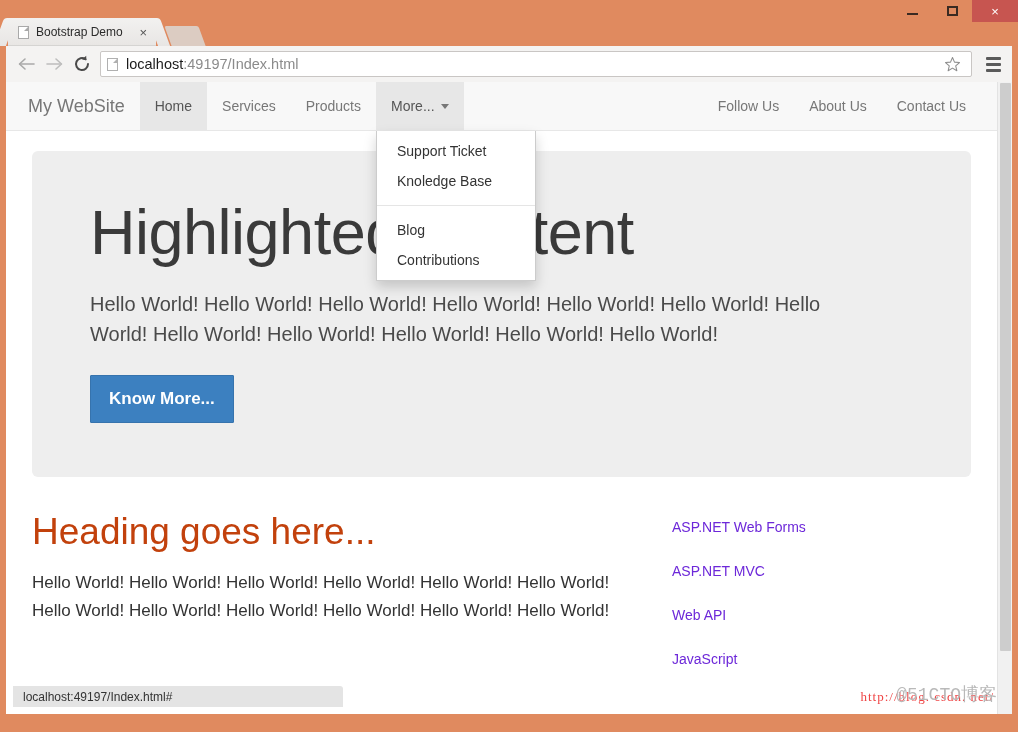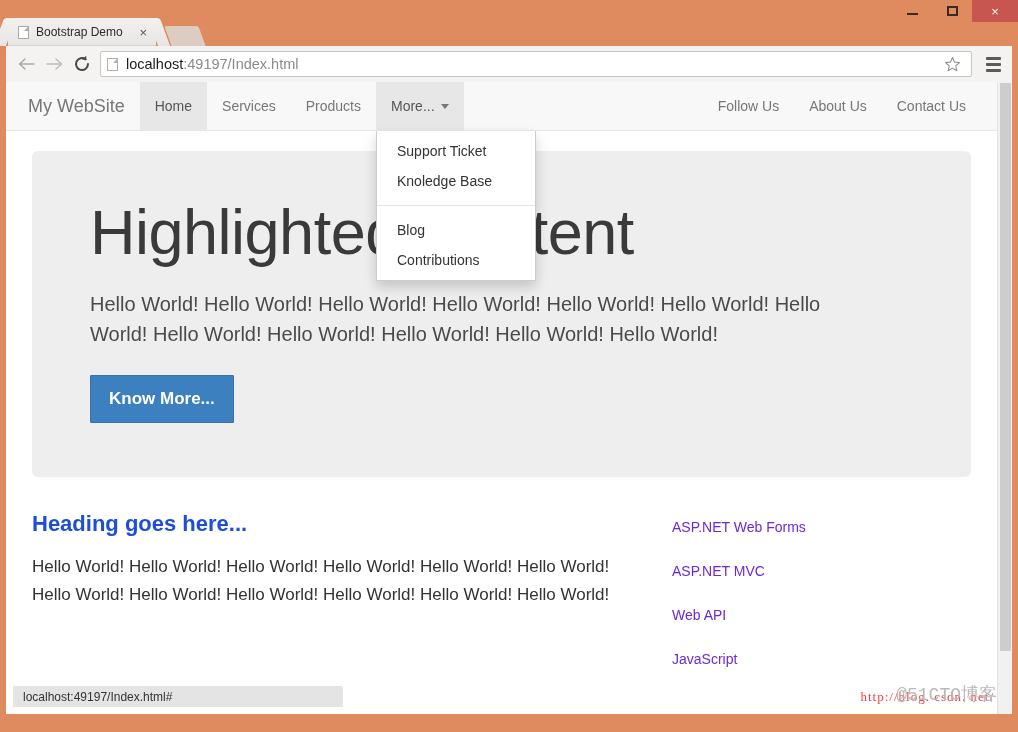--- a/index.html
+++ b/index.html
@@ -304,23 +304,23 @@
   }
 
   
   .content-row {
     display: flex;
     margin-top: 34px;
     padding: 0 26px;
   }
   .content-main { flex: 0 0 640px; }
   .content-main h2 {
-    font-size: 22px;
-    font-weight: bold;
-    color: #1d4ed8;
+    font-size: 37px;
+    font-weight: normal;
+    color: #c2410c;
     margin-bottom: 16px;
   }
   .content-main p {
     font-size: 17px;
     color: #333333;
     line-height: 1.62;
     max-width: 600px;
   }
   .content-side { flex: 1 1 auto; padding-top: 8px; }
   .side-link {

